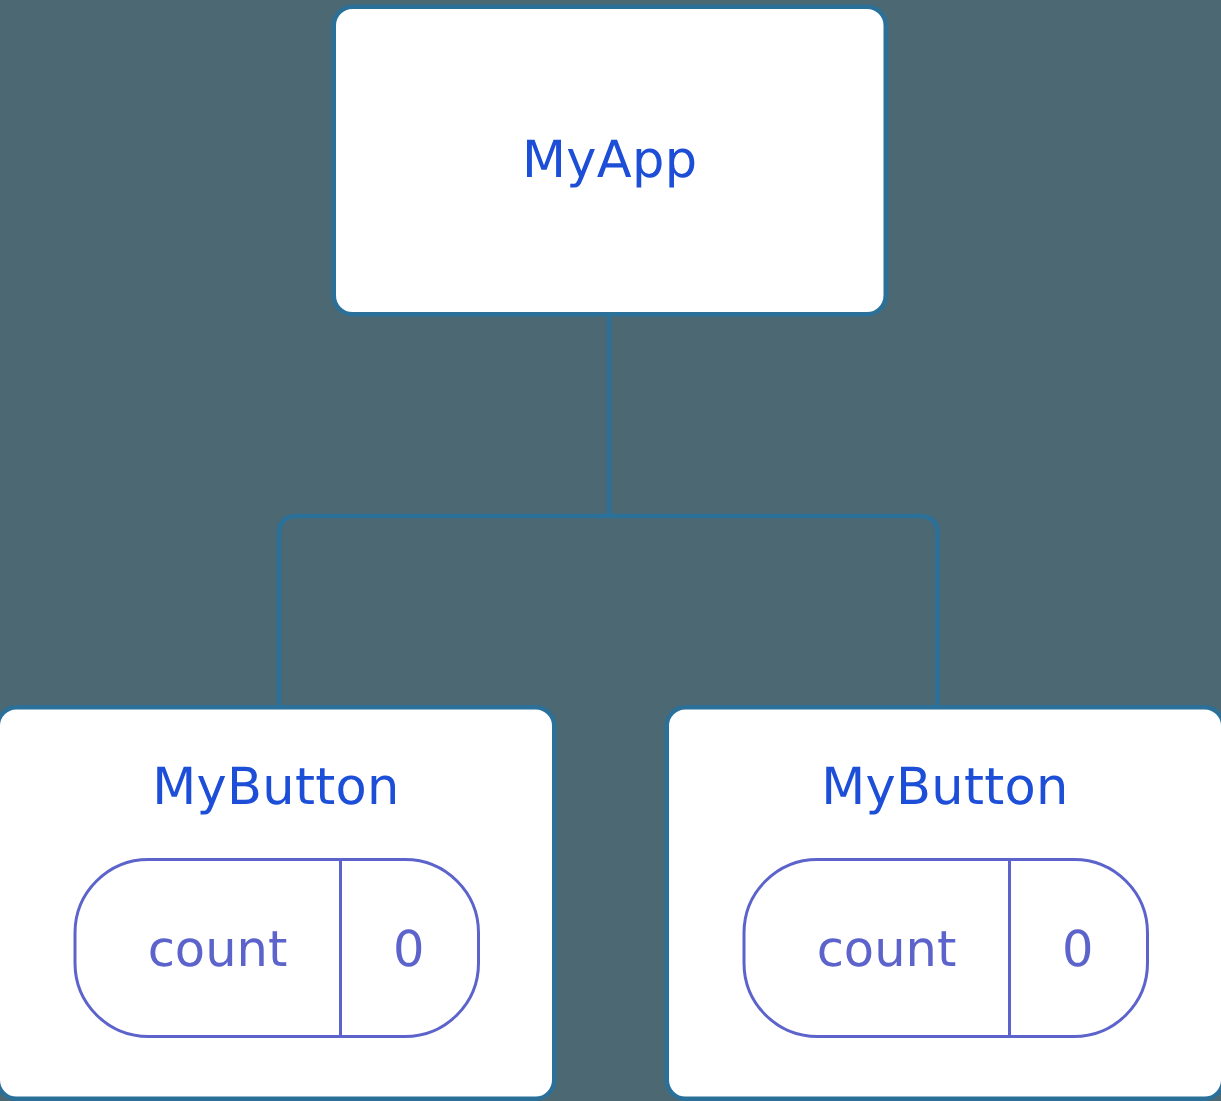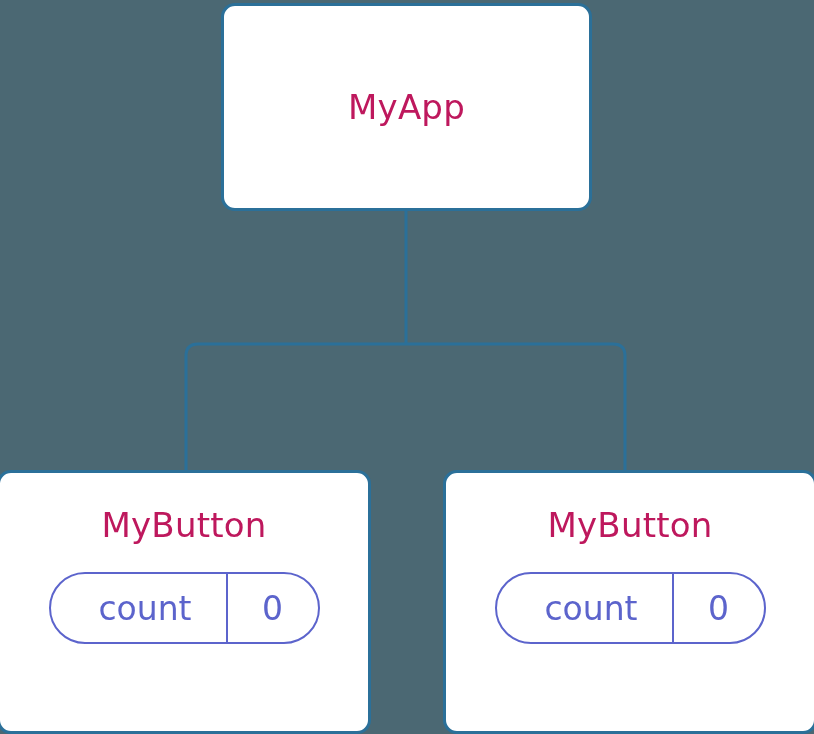--- a/index.html
+++ b/index.html
@@ -39,21 +39,21 @@
     background: #ffffff;
     border: 3px solid #2b7099;
     border-radius: 14px;
     z-index: 2;
     display: flex;
     flex-direction: column;
     align-items: center;
   }
 
   .node-title {
-    color: #be185d;
+    color: #1d4ed8;
     font-size: 34px;
     line-height: 1;
     letter-spacing: 0.2px;
     white-space: nowrap;
     font-weight: 400;
   }
 
   
   #node-root {
     left: 221px;
@@ -78,21 +78,21 @@
   }
   .child .node-title {
     margin-top: 35px;
   }
 
   
   .pill {
     position: relative;
     box-sizing: border-box;
     margin-top: 30px;
-    height: 72px;
+    height: 120px;
     border: 2px solid #5c64cc;
     border-radius: 50px;
     display: flex;
     align-items: stretch;
     background: #ffffff;
   }
 
   .pill-key,
   .pill-value {
     display: flex;

